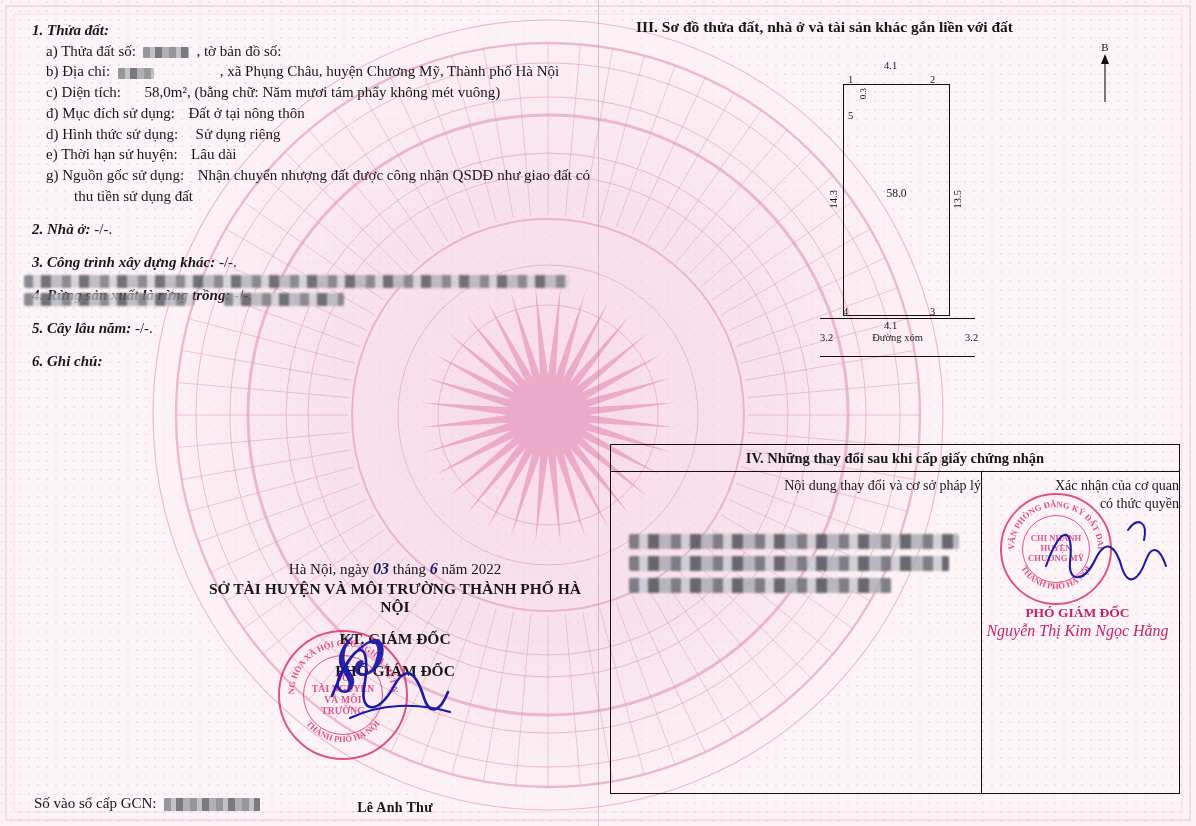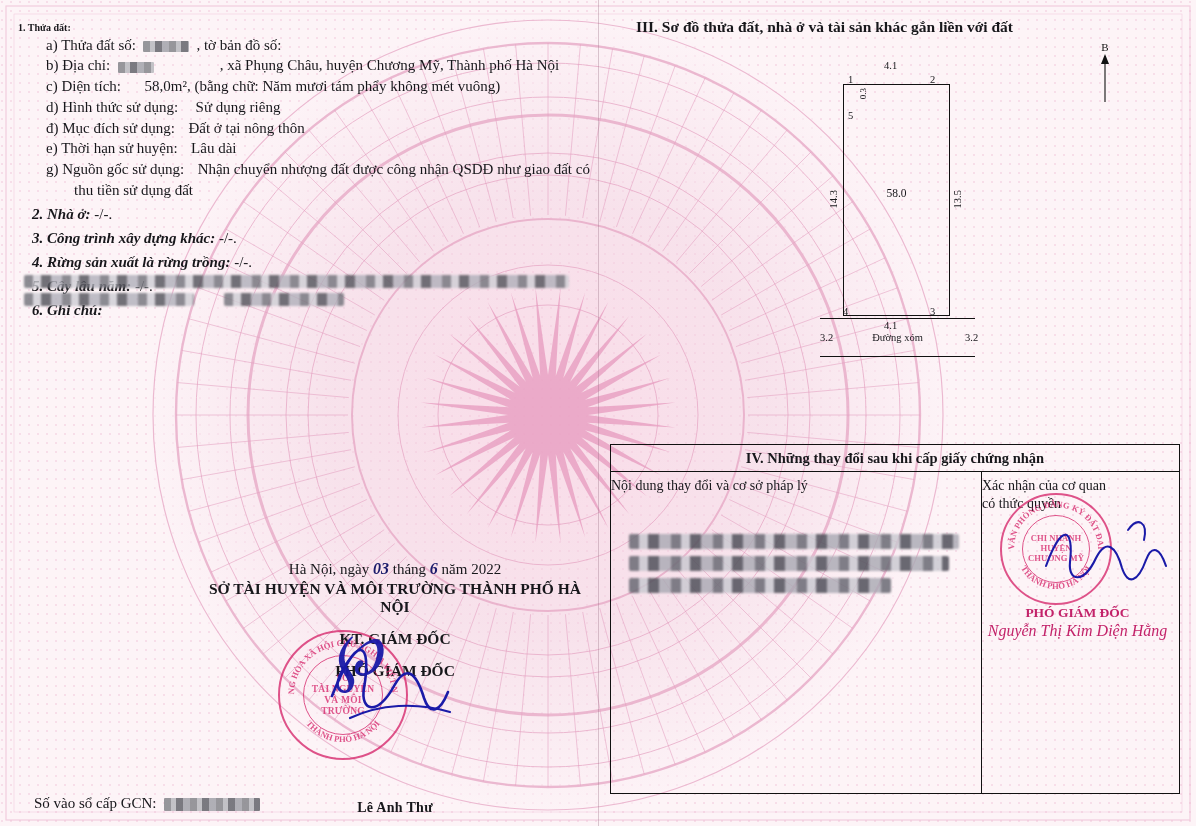--- a/index.html
+++ b/index.html
@@ -11,23 +11,23 @@
     position:relative;
     overflow:hidden;
   }
   
   #bg{position:absolute;inset:0;z-index:0;pointer-events:none;}
   .page{position:absolute;inset:0;z-index:2;}
 
   
   #left{position:absolute;left:18px;top:16px;width:580px;}
   .sec-title{font-weight:bold;font-size:15.5px;letter-spacing:.1px;}
-  .lvl1{font-weight:bold;font-size:10px;margin-top:6px;margin-left:0;}
+  .lvl1{font-style:italic;font-weight:bold;font-size:15px;margin-top:6px;margin-left:14px;}
   .row{font-size:15px;margin-left:28px;margin-top:2.5px;line-height:1.22;white-space:nowrap;}
-  .numitem{font-size:15px;font-weight:bold;font-style:italic;margin-left:14px;margin-top:7px;}
+  .numitem{font-size:15px;font-weight:bold;font-style:italic;margin-left:14px;margin-top:16px;}
   .numitem .val{font-weight:normal;font-style:normal;}
   .indent2{margin-left:44px;}
   .redact{
     display:inline-block;vertical-align:middle;
     background:repeating-linear-gradient(90deg,#8e8e93 0 7px,#bdbdc2 7px 12px,#6f6f76 12px 19px,#a9a9b0 19px 26px);
     border-radius:1px;opacity:.92;
   }
   
   #ghichu-block{position:absolute;left:24px;top:275px;width:560px;height:46px;}
   #ghichu-block .ln{
@@ -83,21 +83,21 @@
   #road .rline{position:absolute;left:0;right:0;border-top:1.2px solid #111;}
   #road .rlabel{position:absolute;left:0;right:0;top:14px;text-align:center;font-size:10.5px;}
   #compass{position:absolute;left:1090px;top:40px;width:30px;height:70px;font-size:11px;text-align:center;}
 
   
   #sec4{position:absolute;left:610px;top:444px;width:568px;height:348px;border:1.4px solid #111;}
   #sec4 .hdr{height:26px;border-bottom:1.4px solid #111;display:flex;align-items:center;justify-content:center;font-weight:bold;font-size:14.5px;}
   #sec4 .cols{display:flex;height:321px;}
   #sec4 .c1{width:370px;border-right:1.4px solid #111;position:relative;}
   #sec4 .c2{flex:1;position:relative;}
-  #sec4 .cap{text-align:left;font-size:14px;padding-top:5px;line-height:1.25;}
+  #sec4 .cap{text-align:right;font-size:14px;padding-top:5px;line-height:1.25;}
   #redact4{position:absolute;left:18px;top:62px;width:336px;height:72px;}
   #redact4 .ln{
     position:absolute;left:0;height:15px;border-radius:2px;
     background:repeating-linear-gradient(90deg,rgba(110,110,120,.88) 0 10px,rgba(200,200,208,.82) 10px 19px,rgba(85,85,95,.88) 19px 30px,rgba(170,170,180,.82) 30px 42px);
     filter:blur(1.2px);
   }
   #stamp-right{left:1000px;top:493px;width:108px;height:108px;}
   #stamp-right .inner{
     width:66px;height:66px;border-radius:50%;border:1.5px solid #d6266b;
     display:flex;flex-direction:column;align-items:center;justify-content:center;
@@ -248,29 +248,29 @@
     <span>, xã Phụng Châu, huyện Chương Mỹ, Thành phố Hà Nội</span>
   </div>
 
   <div class="row">
     <span>c) Diện tích:</span>
     <span style="display:inline-block;width:16px"></span>
     <span>58,0m², (bằng chữ: Năm mươi tám phẩy không mét vuông)</span>
   </div>
 
   <div class="row">
+    <span>đ) Mục đích sử dụng:</span>
+    <span style="display:inline-block;width:6px"></span>
+    <span>Đất ở tại nông thôn</span>
+  </div>
+
+  <div class="row">
     <span>d) Hình thức sử dụng:</span>
     <span style="display:inline-block;width:10px"></span>
     <span>Sử dụng riêng</span>
-  </div>
-
-  <div class="row">
-    <span>đ) Mục đích sử dụng:</span>
-    <span style="display:inline-block;width:6px"></span>
-    <span>Đất ở tại nông thôn</span>
   </div>
 
   <div class="row">
     <span>e) Thời hạn sử huyện:</span>
     <span style="display:inline-block;width:6px"></span>
     <span>Lâu dài</span>
   </div>
 
   <div class="row">
     <span>g) Nguồn gốc sử dụng:</span>
@@ -414,15 +414,15 @@
     <div>CHI NHÁNH</div>
     <div>HUYỆN</div>
     <div>CHƯƠNG MỸ</div>
   </div>
 </div>
 <svg style="position:absolute;left:1040px;top:500px;width:130px;height:110px;z-index:6;" viewBox="0 0 130 110">
   <path d="M6,66 C22,22 34,28 30,62 C28,82 44,84 56,58 C66,38 76,46 82,68 C88,86 98,82 106,60 C112,44 120,48 126,66" fill="none" stroke="#1a1aa8" stroke-width="2.1" stroke-linecap="round"></path>
   <path d="M88,30 C98,16 108,22 104,40" fill="none" stroke="#1a1aa8" stroke-width="2" stroke-linecap="round"></path>
 </svg>
 <div id="role-right">PHÓ GIÁM ĐỐC</div>
-<div id="name-right">Nguyễn Thị Kim Diện Hằng</div>
+<div id="name-right">Nguyễn Thị Kim Ngọc Hằng</div>
 
 </div>
 
 </body></html>

